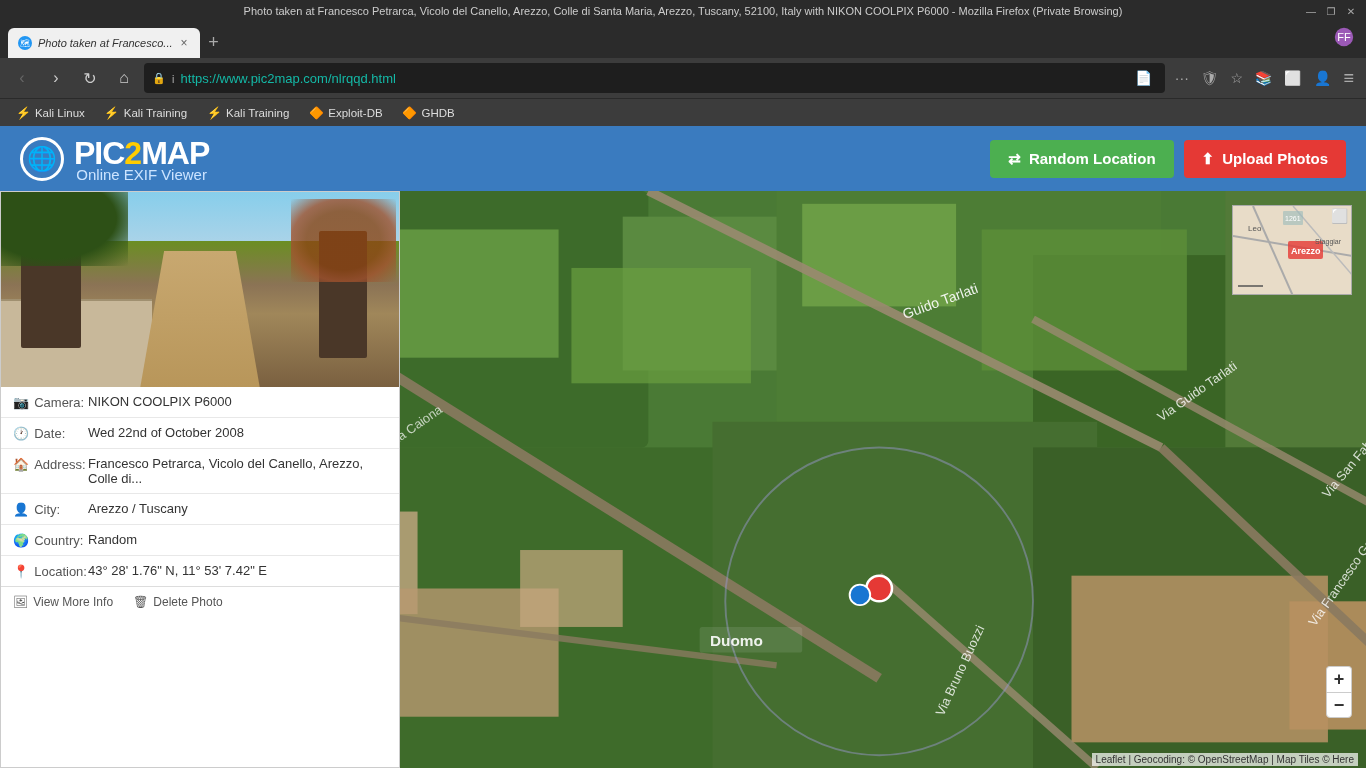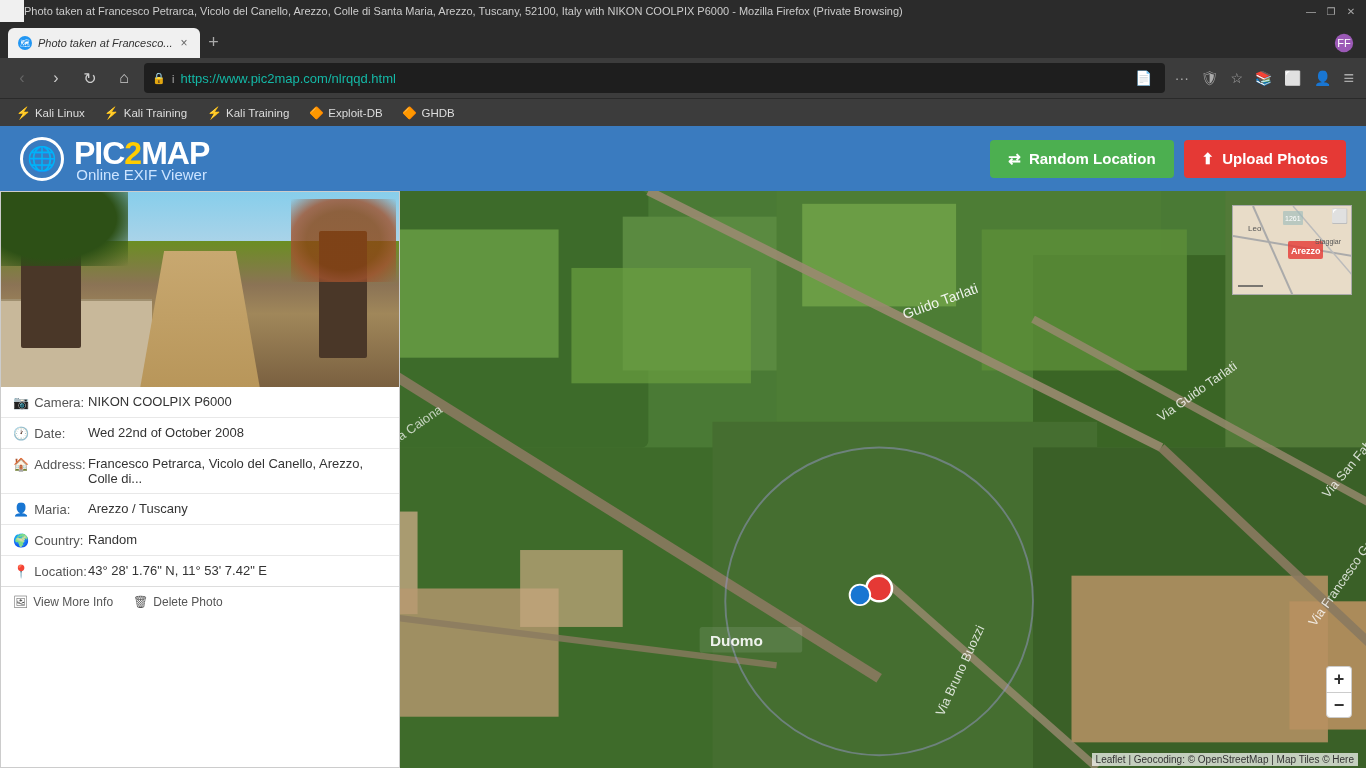--- a/index.html
+++ b/index.html
@@ -6,24 +6,23 @@
     body { font-family: Arial, sans-serif; font-size: 13px; background: #f0f0f0; width: 1366px; height: 768px; overflow: hidden; }
 
     
     #os-titlebar {
       height: 22px;
       background: #2b2b2b;
       color: #ccc;
       font-size: 11px;
       display: flex;
       align-items: center;
-      justify-content: flex-start;
+      justify-content: center;
       position: relative;
       user-select: none;
-      margin-left: 24px;
     }
     #os-titlebar .window-controls {
       position: absolute;
       right: 8px;
       display: flex;
       gap: 6px;
     }
     #os-titlebar .win-btn {
       width: 14px;
       height: 14px;
@@ -100,21 +99,21 @@
       margin-bottom: 2px;
     }
 
     
     .firefox-addon-icon {
       margin-left: auto;
       margin-bottom: 4px;
       width: 28px;
       height: 28px;
       display: flex;
-      align-items: flex-end;
+      align-items: flex-start;
       justify-content: center;
     }
     .firefox-addon-icon svg { width: 22px; height: 22px; }
 
     
     #nav-bar {
       height: 40px;
       background: #3c3c3c;
       display: flex;
       align-items: center;
@@ -600,21 +599,21 @@
         <div class="info-row">
           <div class="info-label">
             <span class="info-label-icon">🏠</span>
             <span>Address:</span>
           </div>
           <div class="info-value">Francesco Petrarca, Vicolo del Canello, Arezzo, Colle di...</div>
         </div>
         <div class="info-row">
           <div class="info-label">
             <span class="info-label-icon">👤</span>
-            <span>Maria:</span>
+            <span>City:</span>
           </div>
           <div class="info-value">Arezzo / Tuscany</div>
         </div>
         <div class="info-row">
           <div class="info-label">
             <span class="info-label-icon">🌍</span>
             <span>Country:</span>
           </div>
           <div class="info-value">Random</div>
         </div>

